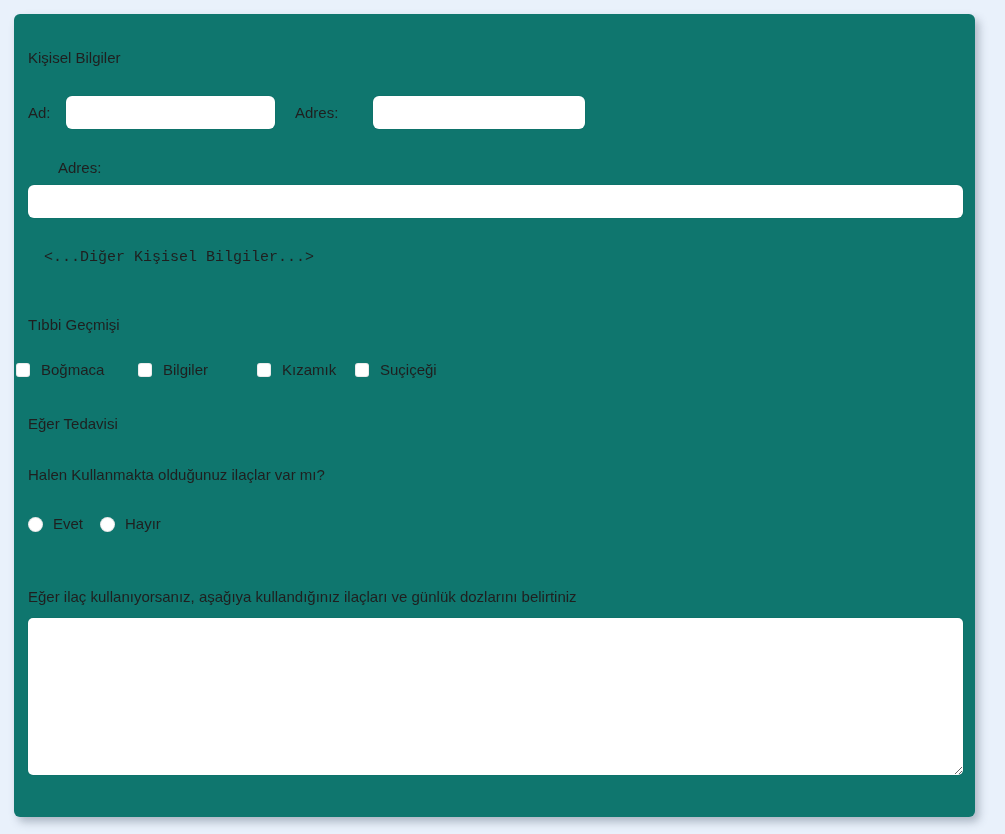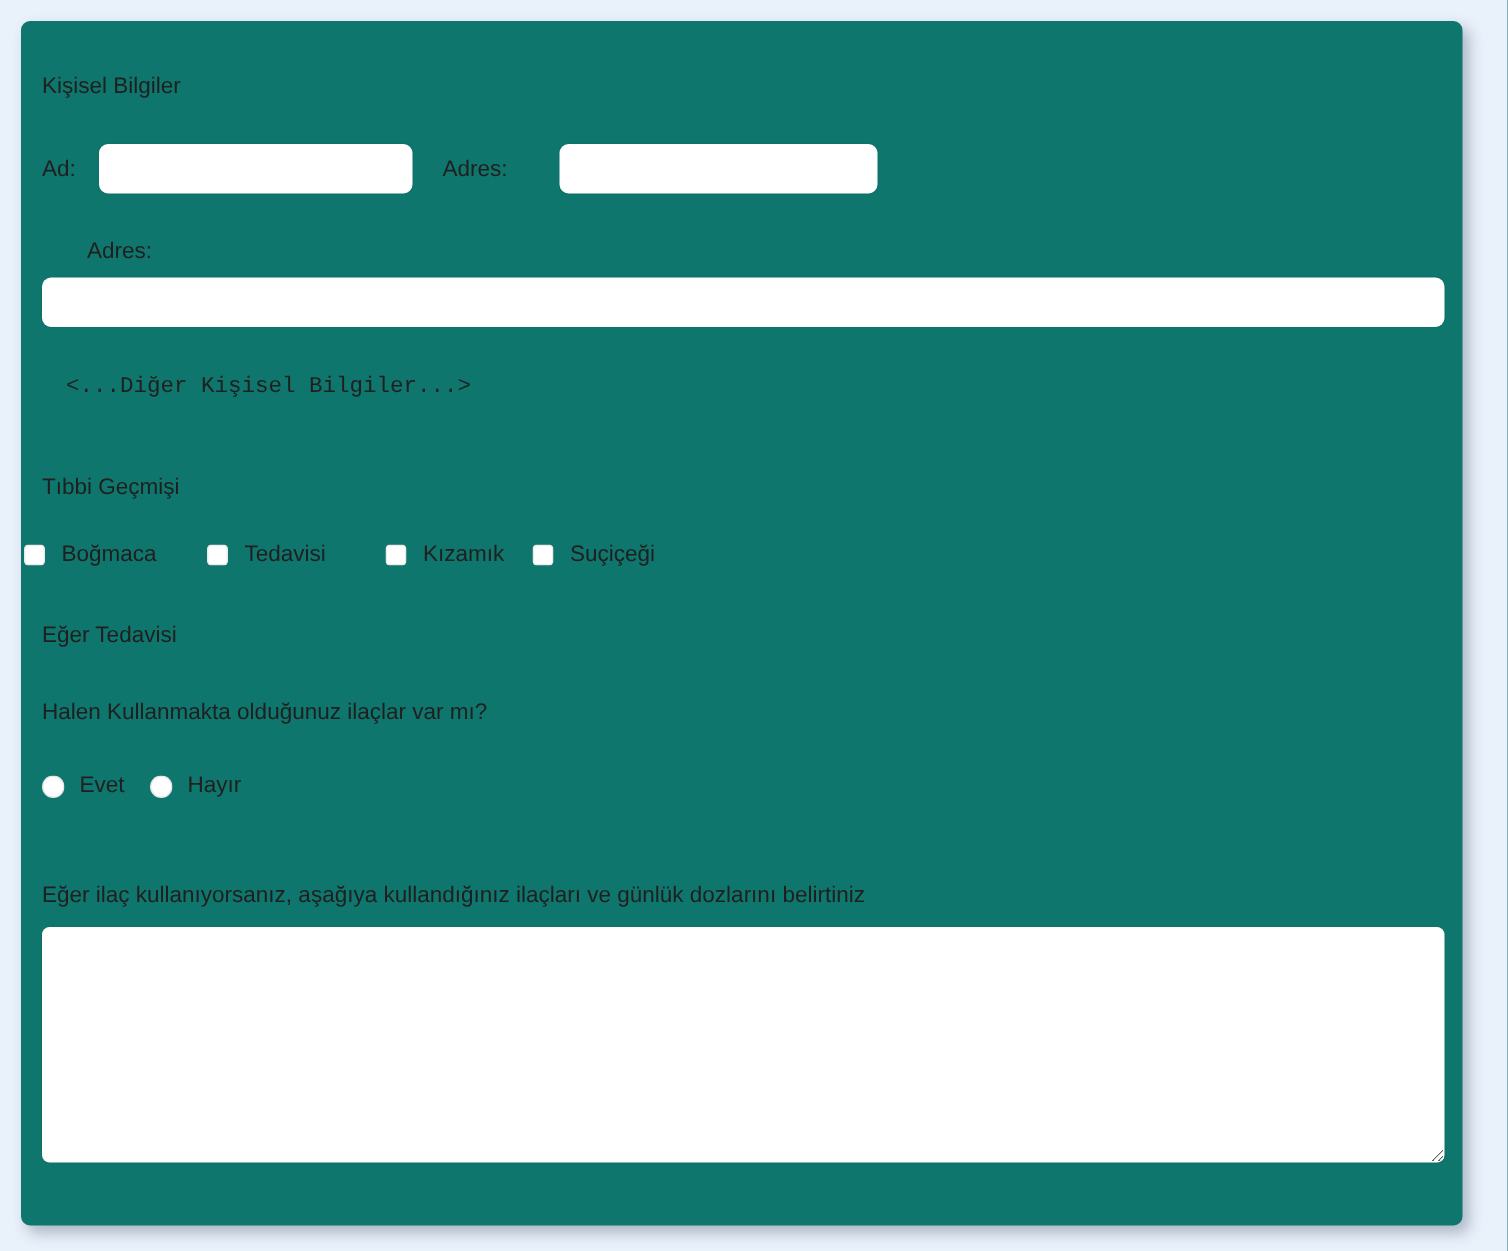--- a/index.html
+++ b/index.html
@@ -128,21 +128,21 @@
 
   <div class="abs t pos-title-medical">Tıbbi Geçmişi</div>
 
   <div class="abs pos-cb-row">
     <label class="choice pos-cb-1">
       <input type="checkbox" style="">
       <span class="t">Boğmaca</span>
     </label>
     <label class="choice pos-cb-2">
       <input type="checkbox" style="">
-      <span class="t">Tedavisi</span>
+      <span class="t">Bilgiler</span>
     </label>
     <label class="choice pos-cb-3">
       <input type="checkbox" style="">
       <span class="t">Kızamık</span>
     </label>
     <label class="choice pos-cb-4">
       <input type="checkbox" style="">
       <span class="t">Suçiçeği</span>
     </label>
   </div>

